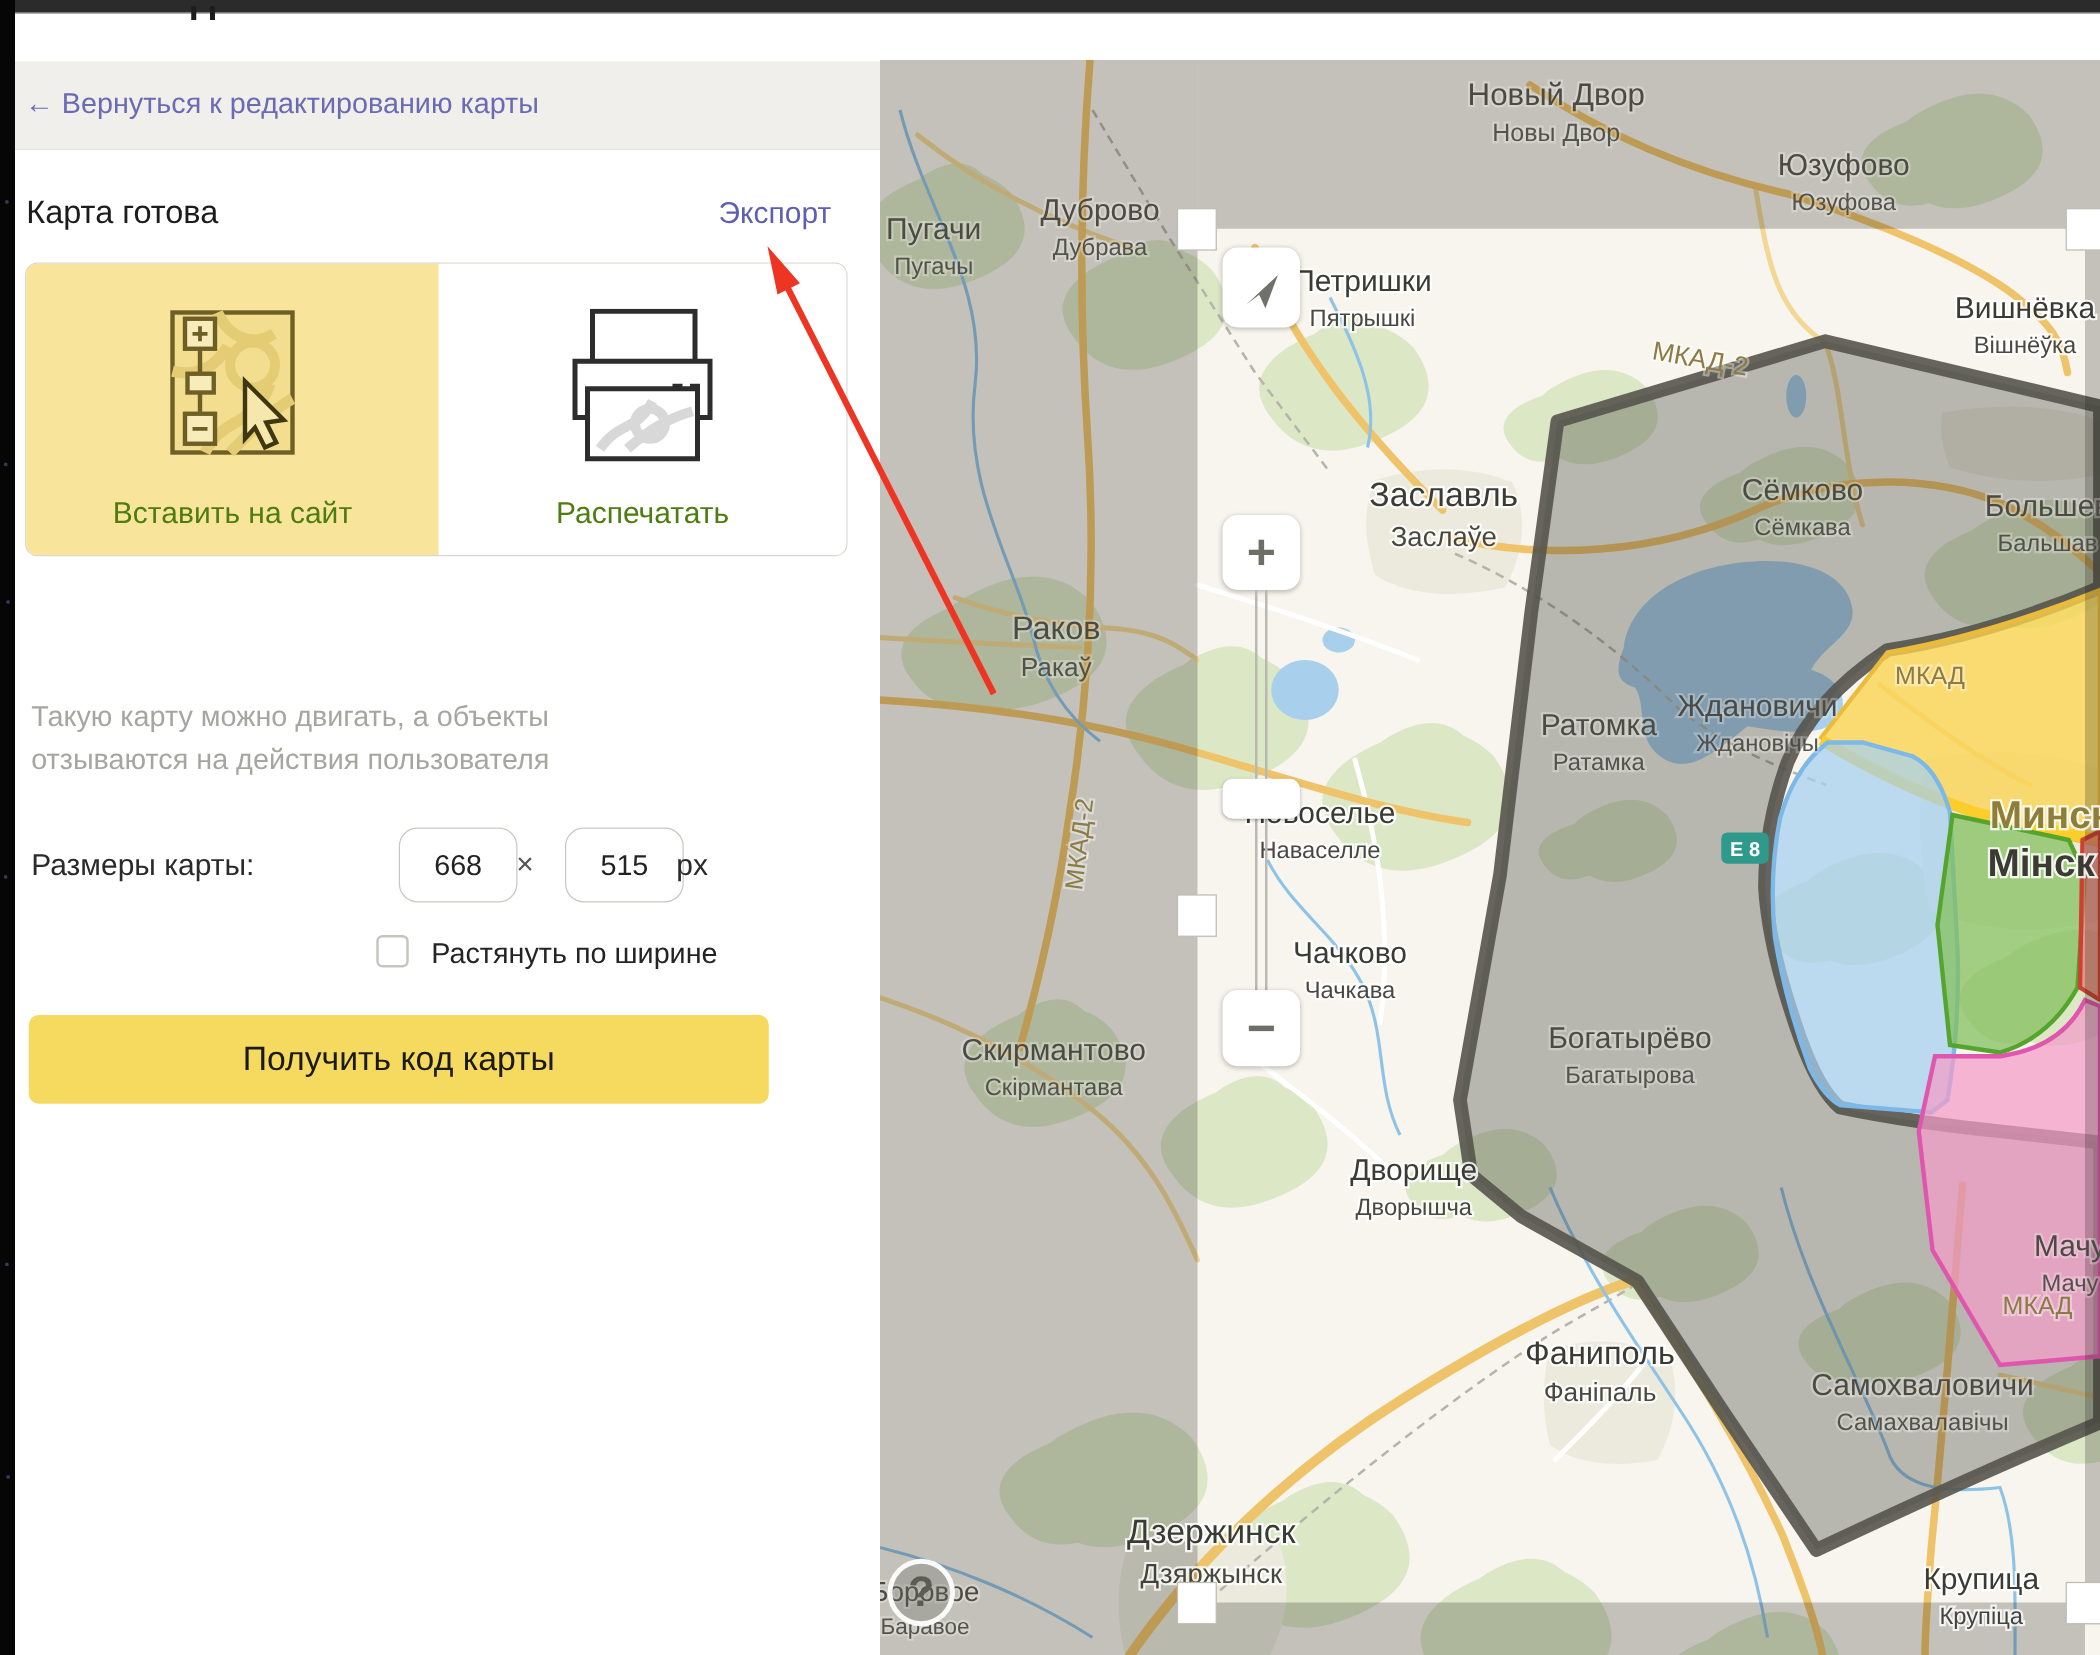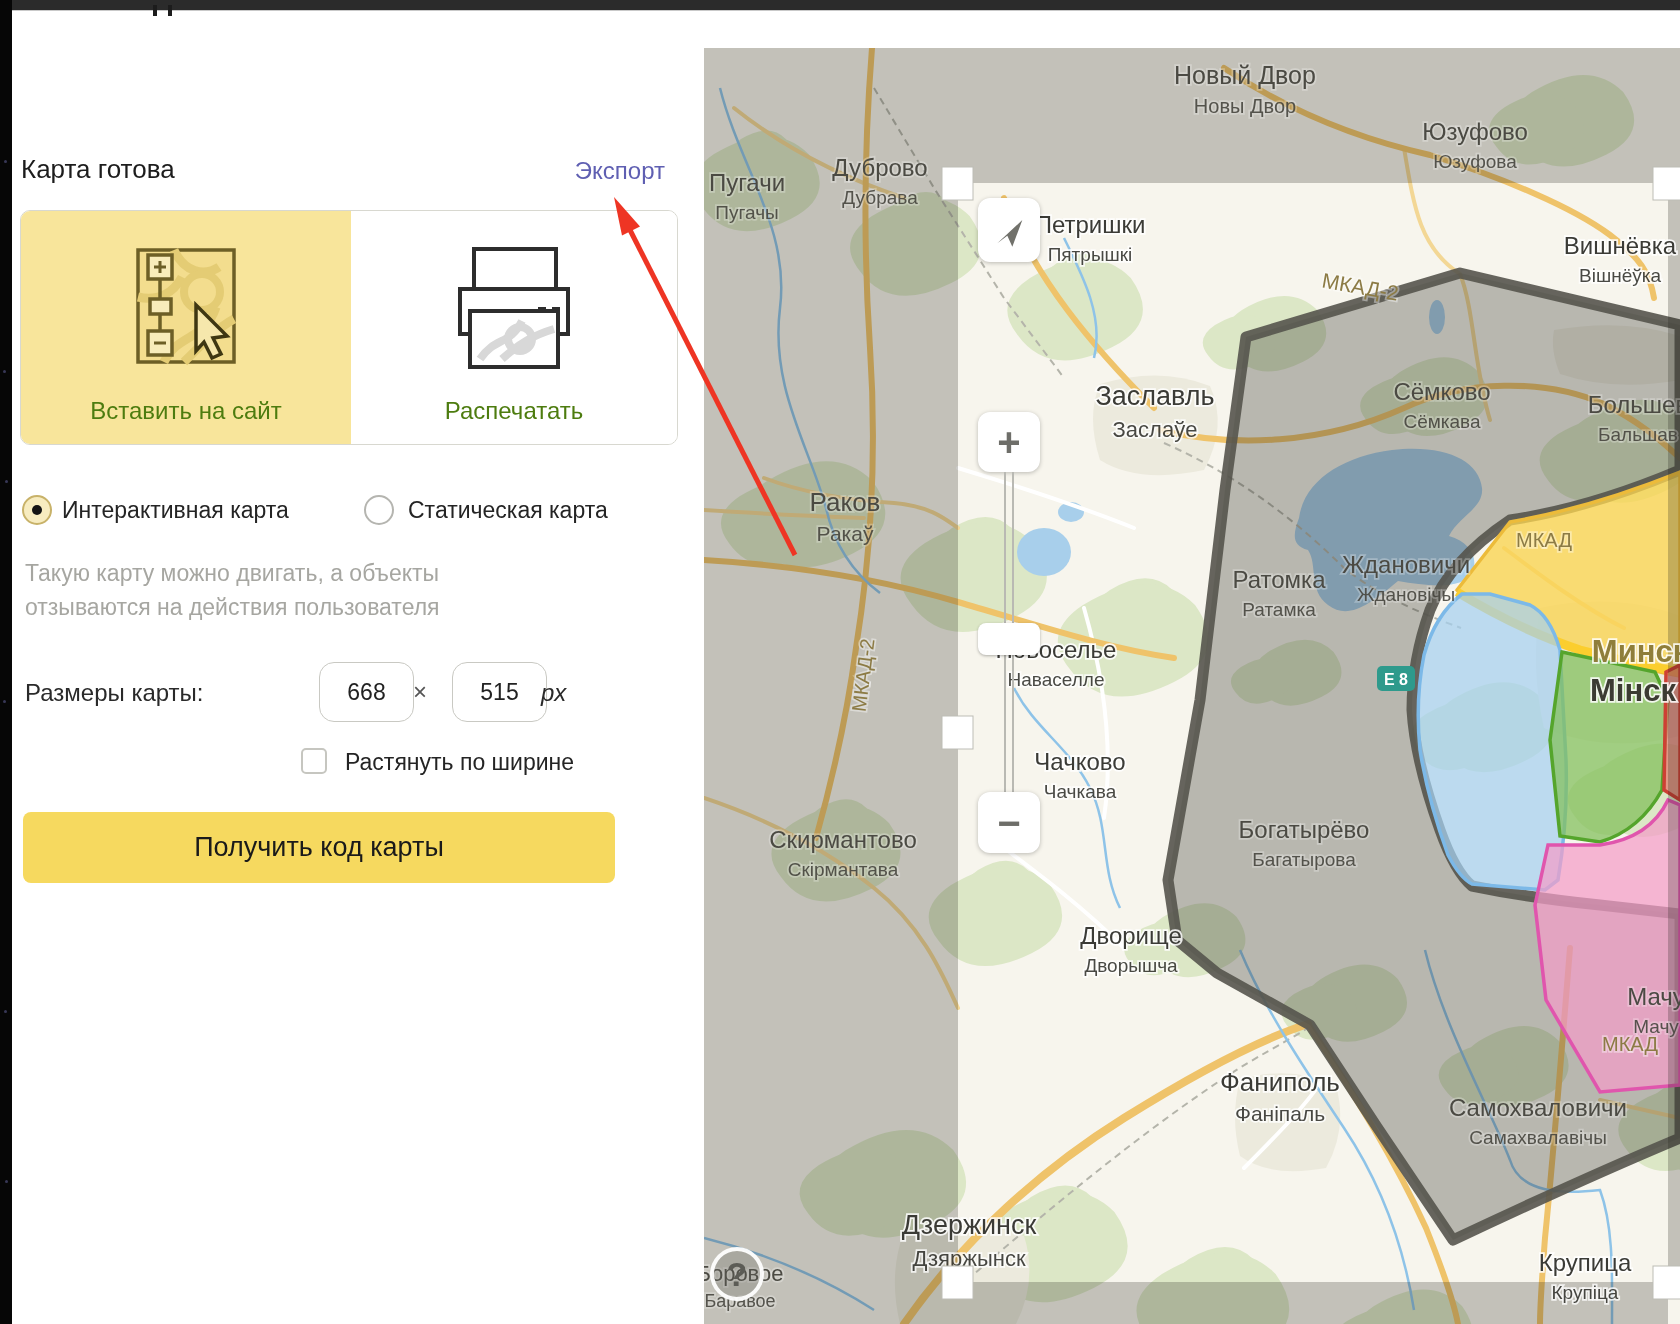--- a/index.html
+++ b/index.html
@@ -27,21 +27,21 @@
   .radio.sel{left:10px;border:2px solid #c8b269;background:#f7ecc0;}
   .radio.sel::after{content:"";position:absolute;left:8px;top:8px;width:10px;height:10px;border-radius:50%;background:#141414;}
   .radio.unsel{left:352px;border:2px solid #b5b5b0;background:#fff;}
   .radio-label{position:absolute;top:2px;font-size:23px;color:#242424;}
   .desc{position:absolute;left:13px;top:508px;font-size:23px;line-height:34px;color:#a6a6a1;}
   .size-row{position:absolute;left:0;top:614px;width:692px;height:60px;font-size:24px;color:#2a2a2a;padding-left:28px;}
   .size-label{position:absolute;left:13px;top:17px;}
   .num-input{position:absolute;top:0;width:95px;height:60px;box-sizing:border-box;border:1px solid #c9c9c3;border-radius:15px;
              font-size:23px;text-align:center;color:#222;font-family:"Liberation Sans",sans-serif;background:#fff;margin-left:19px;}
   .times{position:absolute;left:401px;top:16px;color:#555;}
-  .unit{position:absolute;left:529px;top:17px;font-style:italic;}
+  .unit{position:absolute;left:529px;top:17px;}
   .stretch-row{position:absolute;left:0;top:700px;width:692px;height:28px;}
   .checkbox{position:absolute;left:289px;top:0;width:26px;height:26px;box-sizing:border-box;border:2px solid #c6c6c0;border-radius:5px;background:#fff;cursor:pointer;}
   .stretch-label{position:absolute;left:333px;top:1px;font-size:23px;color:#242424;}
   .get-code{position:absolute;left:11px;top:764px;width:592px;height:71px;background:#f6d95f;border:none;border-radius:8px;
             font-size:27px;color:#1a1a1a;font-family:"Liberation Sans",sans-serif;cursor:pointer;}
   .link-row{position:absolute;left:0;top:870px;width:692px;height:60px;}
   .link-label{position:absolute;left:11px;top:18px;font-size:24px;color:#2a2a2a;}
   .url-input{position:absolute;left:289px;top:0;width:289px;height:60px;box-sizing:border-box;border:1px solid #c9c9c3;border-radius:3px;
              padding:0 12px;font-size:23px;letter-spacing:.4px;color:#222;font-family:"Liberation Sans",sans-serif;white-space:nowrap;overflow:hidden;}
   .pin-btn{position:absolute;left:591px;top:0;width:67px;height:60px;box-sizing:border-box;border:1px solid #cfcfc9;border-radius:10px;background:#fff;cursor:pointer;}
@@ -76,20 +76,23 @@
   <div class="left-edge">
     <div class="edge-dot" style="left:4px;top:160px;"></div>
       <div class="edge-dot" style="left:3px;top:370px;"></div>
     <div class="edge-dot" style="left:5px;top:480px;"></div>
       <div class="edge-dot" style="left:3px;top:700px;"></div>
     <div class="edge-dot" style="left:4px;top:1010px;"></div>
       <div class="edge-dot" style="left:5px;top:1180px;"></div>
   </div>
 
   <div class="panel">
+    <div class="backbar">
+      <a class="back-link" href="#">← Вернуться к редактированию карты</a>
+    </div>
 
     <h1 class="page-title">Карта готова</h1>
     <a class="export-link" href="#">Экспорт</a>
 
     <div class="cards">
       <div class="card card-embed">
         <span class="card-icon">
           <svg width="124" height="120" viewBox="0 0 124 120">
             <rect x="14" y="3" width="96" height="112" fill="#f3dd8e" stroke="#6d5f26" stroke-width="3.5"></rect>
             <path d="M40,115 C55,85 80,95 92,60 M60,115 C80,95 95,80 110,72 M50,3 C60,25 80,30 95,20 M14,50 C35,55 50,45 58,30" stroke="#e4cc74" stroke-width="9" fill="none"></path>
@@ -117,26 +120,20 @@
             <g fill="none" stroke="#d8d8d8" stroke-width="8">
               <path d="M30,112 C45,90 60,98 72,74 M52,112 C70,96 84,88 104,82"></path>
               <circle cx="70" cy="92" r="12"></circle>
             </g>
           </svg>
         </span>
         <div class="card-label">Распечатать</div>
       </div>
     </div>
 
-    <div class="radio-row">
-      <span class="radio sel"></span>
-      <span class="radio-label" style="left:50px;">Интерактивная карта</span>
-      <span class="radio unsel"></span>
-      <span class="radio-label" style="left:396px;">Статическая карта</span>
-    </div>
 
     <div class="desc">
       <div>Такую карту можно двигать, а объекты</div>
       <div>отзываются на действия пользователя</div>
     </div>
 
     <div class="size-row">
       <span class="size-label">Размеры карты:</span>
       <input class="num-input" style="left: 288px;" value="668">
       <span class="times">×</span>

